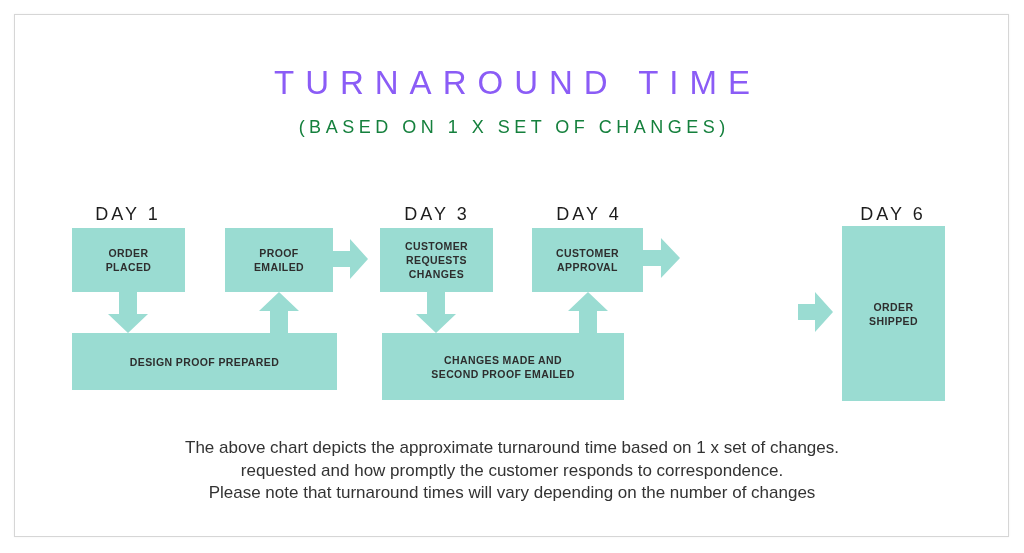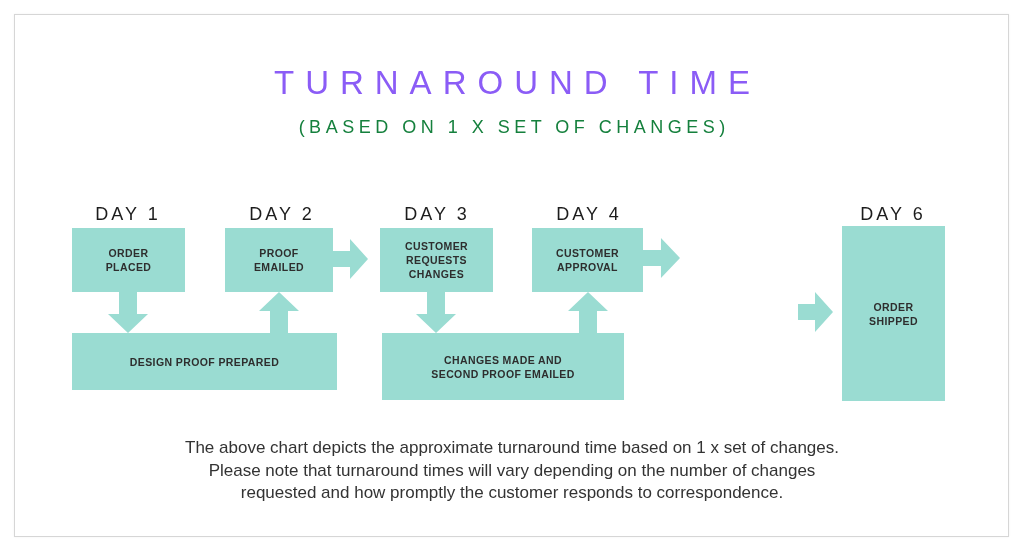--- a/index.html
+++ b/index.html
@@ -104,21 +104,20 @@
 </head>
 <body>
 
 <div class="stage">
   <div class="card"></div>
 
   <div class="title">TURNAROUND TIME</div>
   <div class="subtitle">(BASED ON 1 X SET OF CHANGES)</div>
 
   <div class="day-label" style="left:128px">DAY 1</div>
-  <div class="day-label" style="left:282px">DAY 2</div>
   <div class="day-label" style="left:437px">DAY 3</div>
   <div class="day-label" style="left:589px">DAY 4</div>
   <div class="day-label" style="left:893px">DAY 6</div>
 
   <div class="step-box b-order">ORDER
 PLACED</div>
   <div class="step-box b-proof">PROOF
 EMAILED</div>
   <div class="step-box b-requests">CUSTOMER
 REQUESTS
@@ -154,16 +153,16 @@
   <svg class="arrow" style="left:643px; top:238px" width="37" height="40" viewBox="0 0 35 40" preserveAspectRatio="none">
     <polygon points="0,12 17,12 17,0 35,20 17,40 17,28 0,28"></polygon>
   </svg>
 
   <svg class="arrow" style="left:798px; top:292px" width="35" height="40" viewBox="0 0 35 40" preserveAspectRatio="none">
     <polygon points="0,12 17,12 17,0 35,20 17,40 17,28 0,28"></polygon>
   </svg>
 
   <div class="footer-note">
     <div>The above chart depicts the approximate turnaround time based on 1 x set of changes.</div>
+    <div>requested and how promptly the customer responds to correspondence.</div>
     <div>Please note that turnaround times will vary depending on the number of changes</div>
-    <div>requested and how promptly the customer responds to correspondence.</div>
   </div>
 </div>
 
 </body></html>

